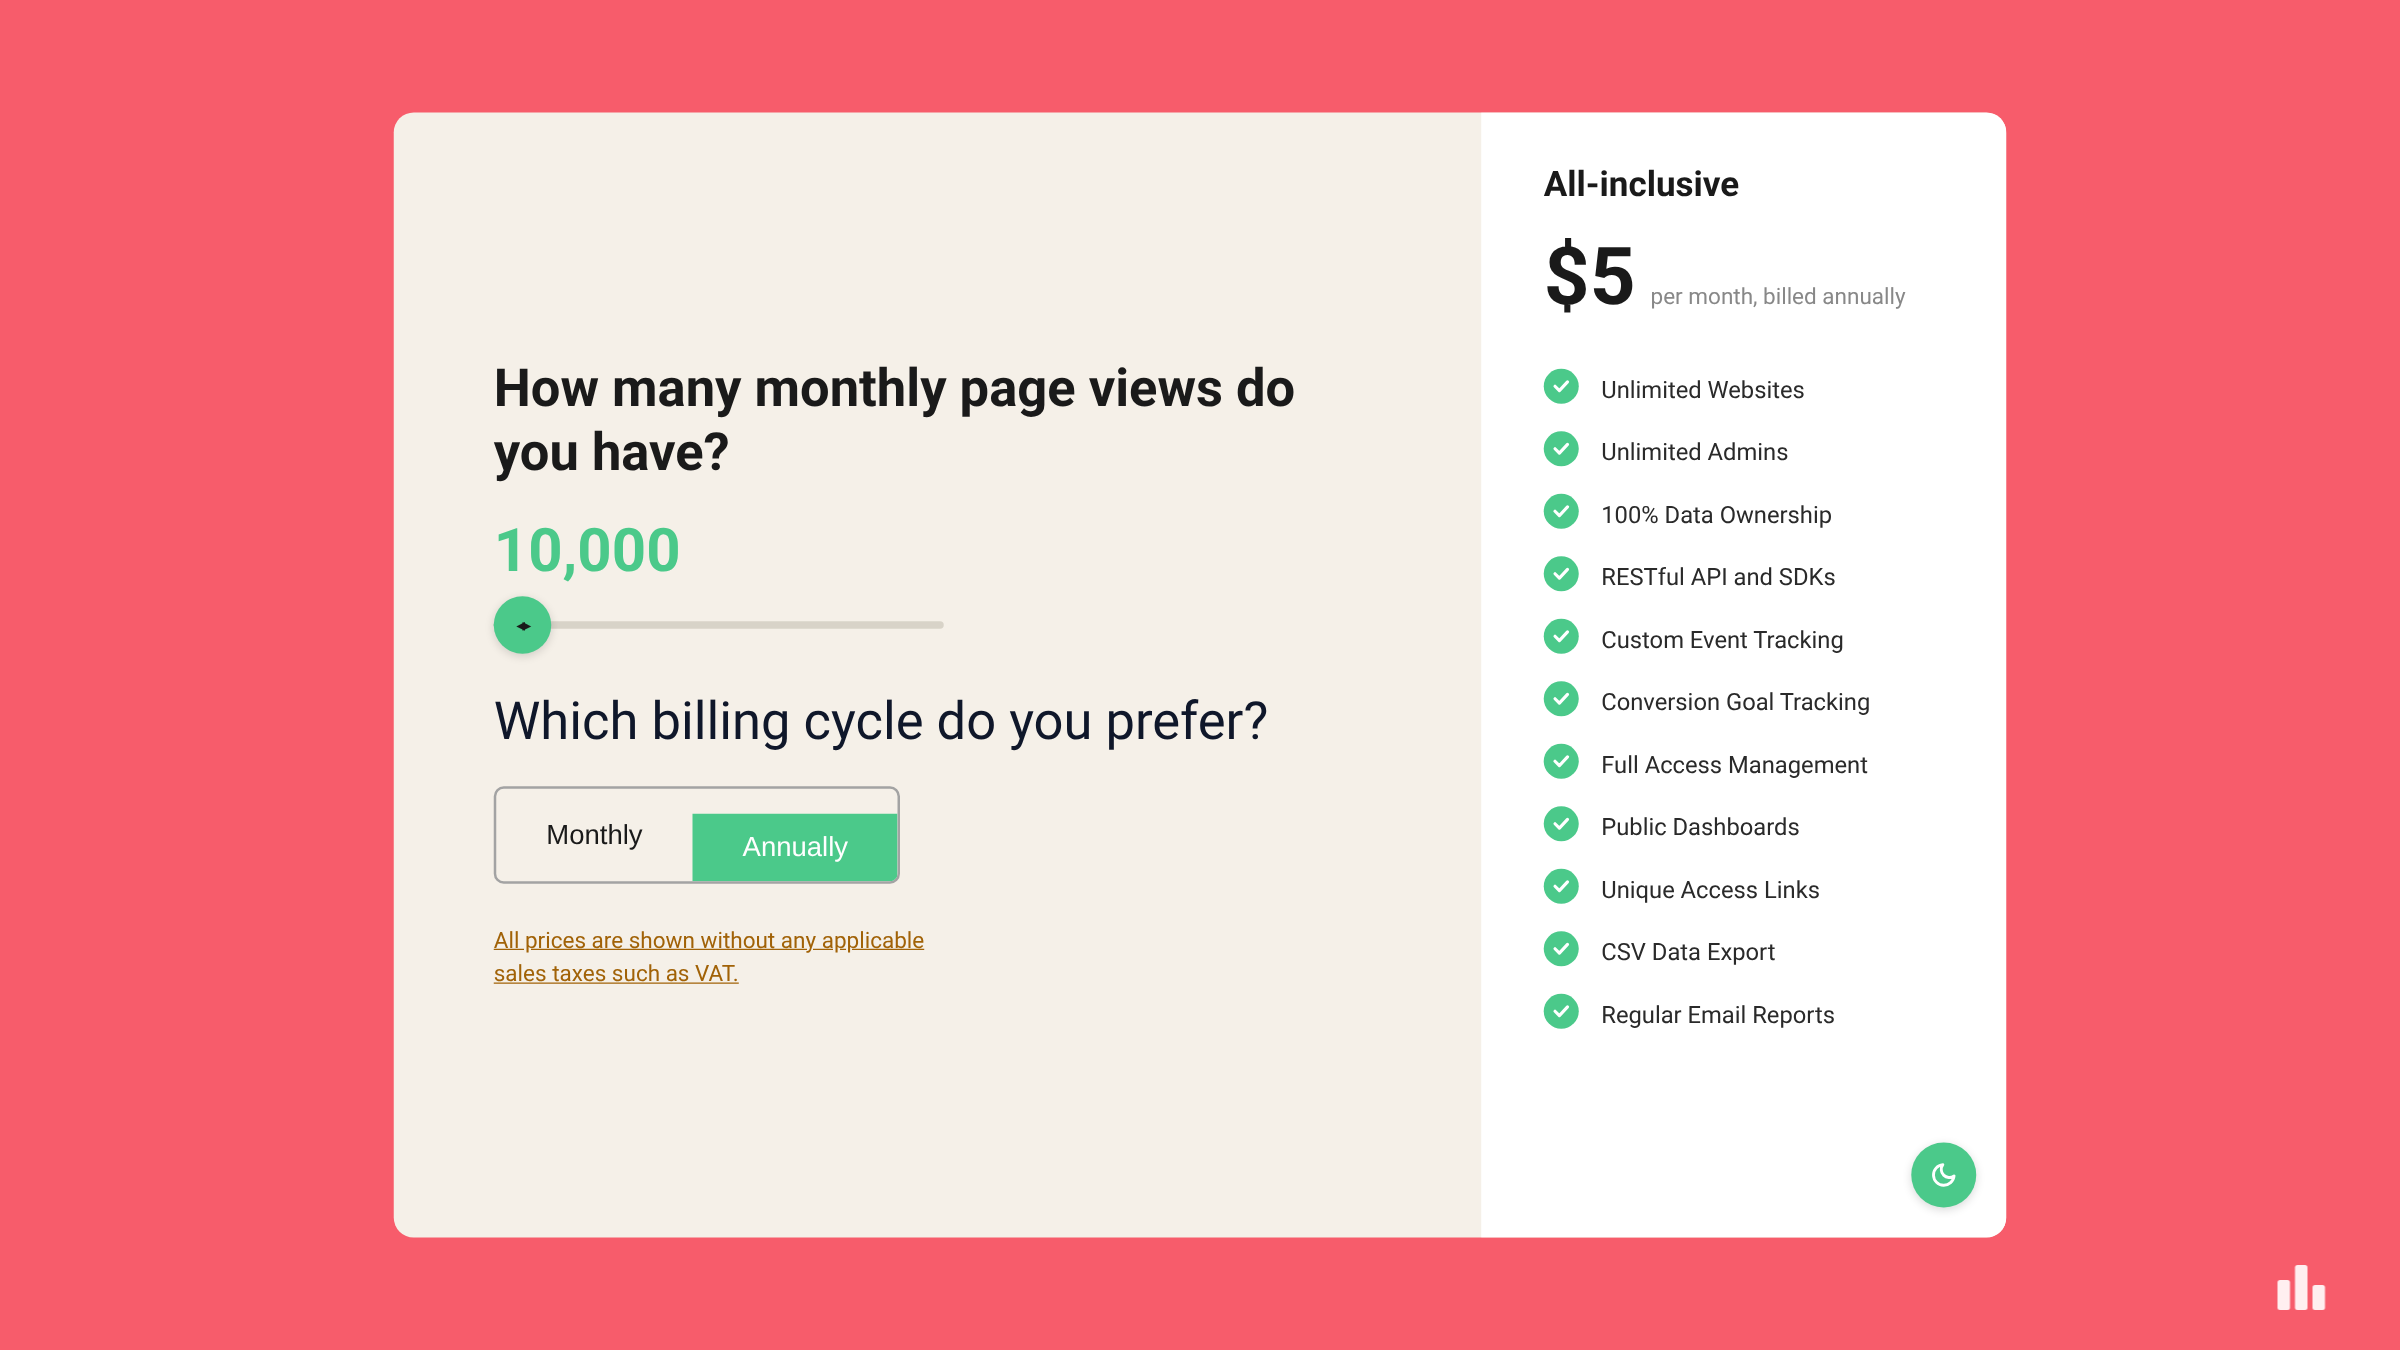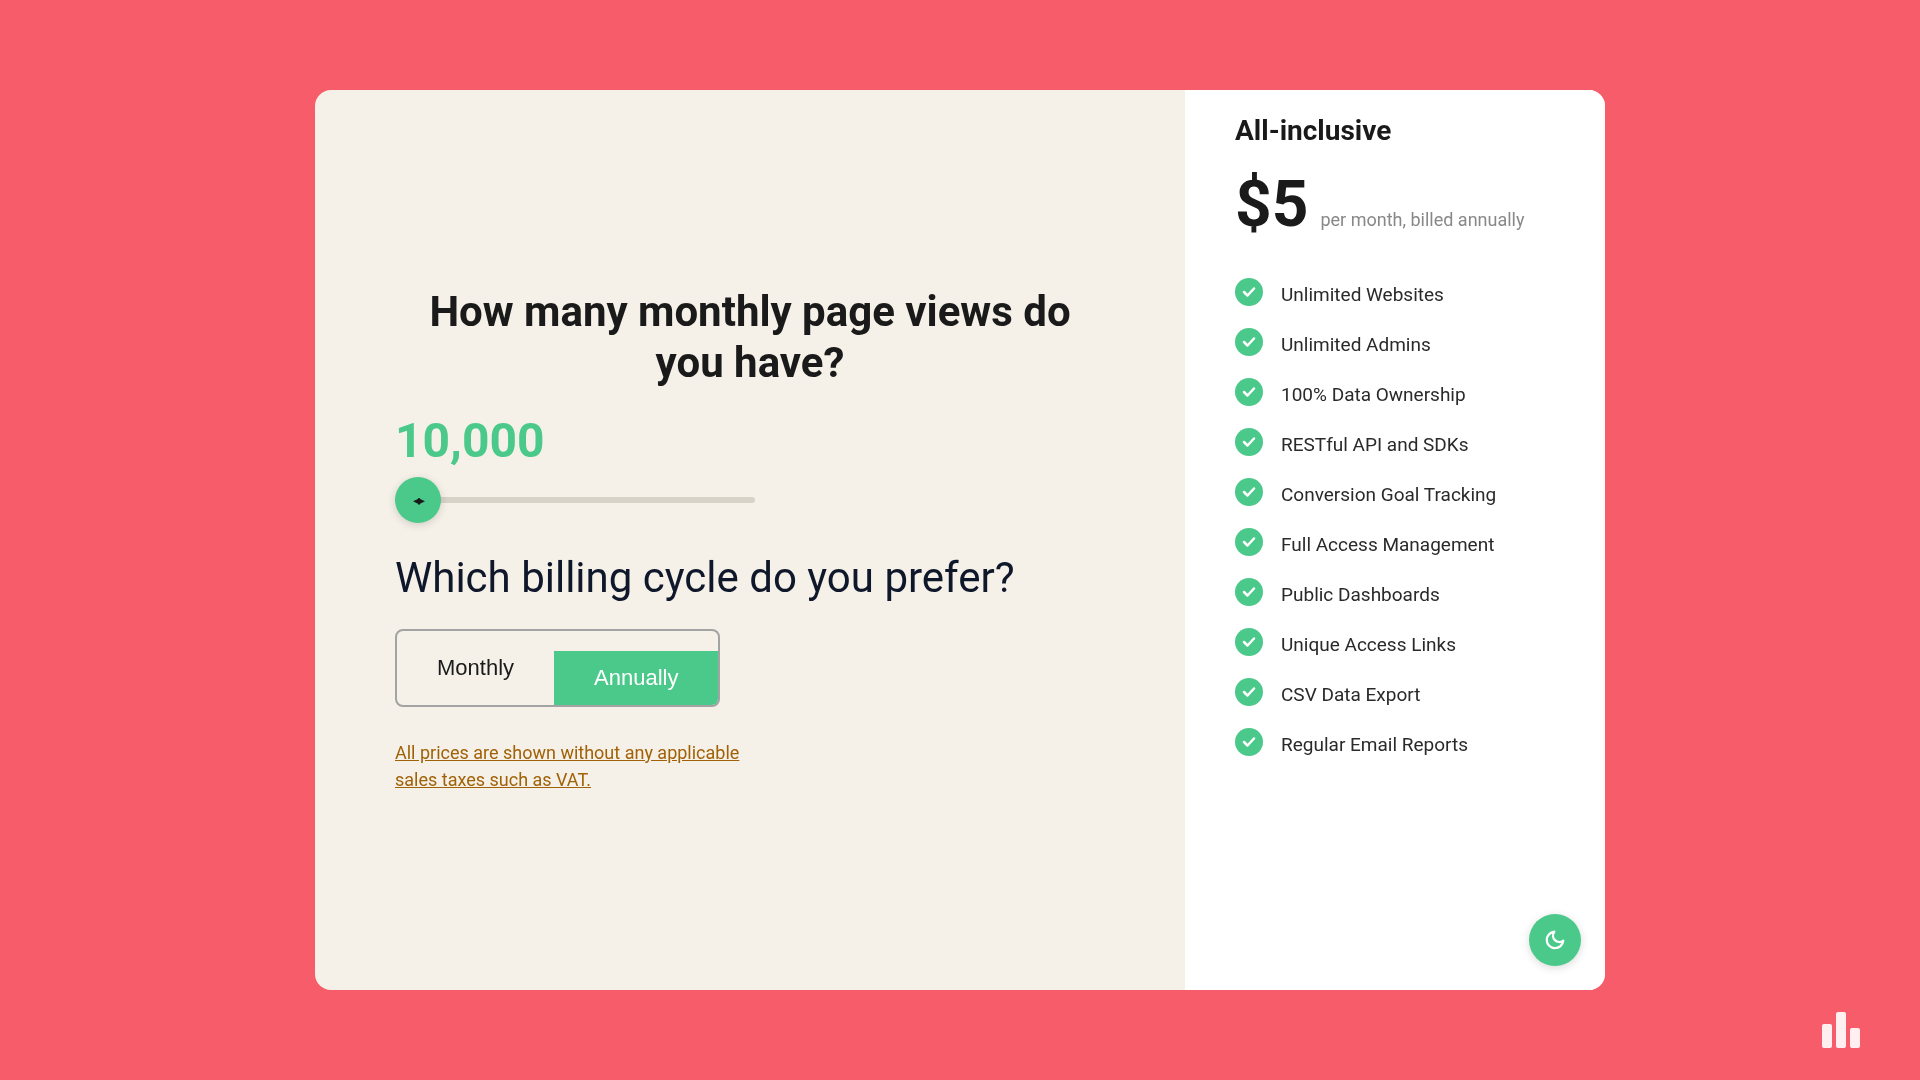--- a/index.html
+++ b/index.html
@@ -28,21 +28,20 @@
       display: flex;
       flex-direction: column;
       justify-content: center;
     }
     .question {
       font-size: 42px;
       font-weight: 700;
       color: #1a1a1a;
       line-height: 1.2;
       margin-bottom: 24px;
-      text-align: center;
     }
     .pageview-count {
       font-size: 48px;
       font-weight: 700;
       color: #4bc98a;
       margin-bottom: 28px;
     }
     .slider-container {
       margin-bottom: 50px;
       position: relative;
@@ -113,21 +112,21 @@
     .tax-note {
       font-size: 18px;
       color: #a16207;
       line-height: 1.5;
       max-width: 380px;
       text-decoration: underline;
     }
     .right-panel {
       width: 420px;
       background: #fff;
-      padding: 24px 50px;
+      padding: 41px 50px;
       display: flex;
       flex-direction: column;
       overflow-y: auto;
     }
     .plan-title {
       font-size: 28px;
       font-weight: 700;
       color: #1a1a1a;
       margin-bottom: 20px;
     }
@@ -267,20 +266,28 @@
         </svg>
       </div>
       <span class="feature-text">RESTful API and SDKs</span>
     </li>
         <li class="feature-item">
       <div class="check-icon">
         <svg viewBox="0 0 14 14" fill="none" stroke="#fff" stroke-width="2.5" stroke-linecap="round" stroke-linejoin="round">
           <polyline points="2,7 5.5,10.5 12,3.5"></polyline>
         </svg>
       </div>
+      <span class="feature-text">Custom Event Tracking</span>
+    </li>
+        <li class="feature-item">
+      <div class="check-icon">
+        <svg viewBox="0 0 14 14" fill="none" stroke="#fff" stroke-width="2.5" stroke-linecap="round" stroke-linejoin="round">
+          <polyline points="2,7 5.5,10.5 12,3.5"></polyline>
+        </svg>
+      </div>
       <span class="feature-text">Conversion Goal Tracking</span>
     </li>
         <li class="feature-item">
       <div class="check-icon">
         <svg viewBox="0 0 14 14" fill="none" stroke="#fff" stroke-width="2.5" stroke-linecap="round" stroke-linejoin="round">
           <polyline points="2,7 5.5,10.5 12,3.5"></polyline>
         </svg>
       </div>
       <span class="feature-text">Full Access Management</span>
     </li>

